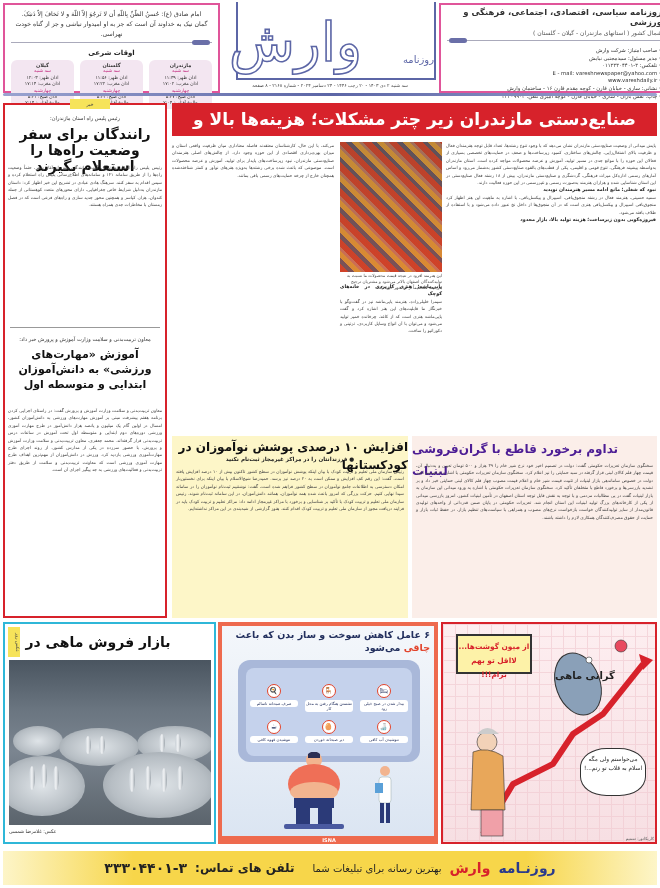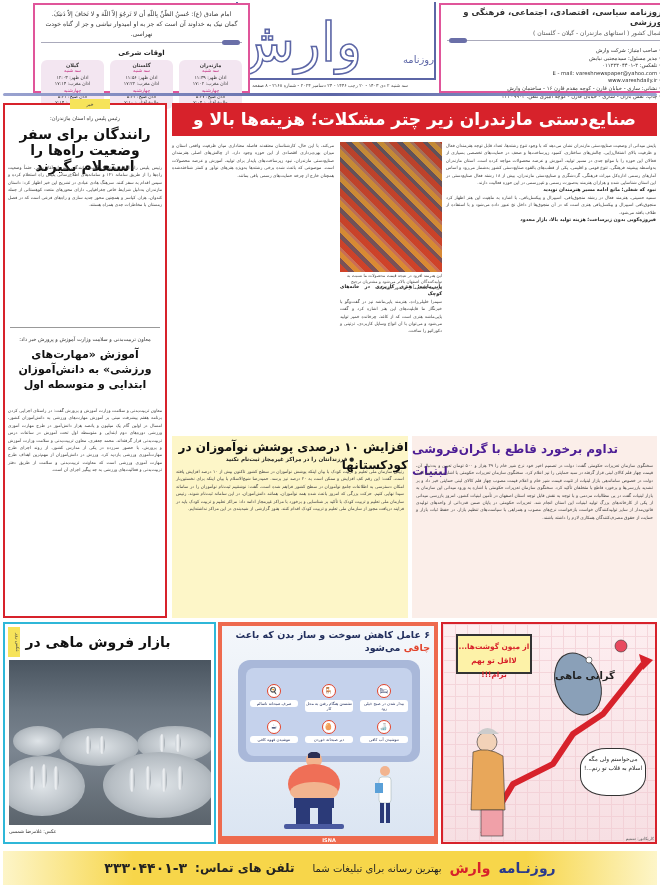--- a/index.html
+++ b/index.html
@@ -10,21 +10,21 @@
 
   
   .box-pink { border: 2px solid #e0559a; background: #fff; }
   #info-box { left: 439px; top: 3px; width: 231px; height: 90px; padding: 2px 6px; }
   #info-box .title { font-size: 8.5px; font-weight: bold; color: #333; }
   #info-box .sub { font-size: 6px; color: #555; margin-top: 2px; }
   #info-box .dots { margin: 4px 0 3px; height: 4px; border-top: 1px solid #aab; position: relative; }
   #info-box .dots span { position: absolute; top: -3px; left: 2px; width: 18px; height: 5px; background: #6a6fa8; border-radius: 3px; }
   #info-box ul { list-style: none; font-size: 5.3px; line-height: 7.6px; color: #333; }
 
-  #quote-box { left: 3px; top: 3px; width: 217px; height: 90px; padding: 4px 6px; margin-left: 30px; }
+  #quote-box { left: 3px; top: 3px; width: 217px; height: 90px; padding: 4px 6px; }
   #quote-box .q { font-size: 6.2px; line-height: 10px; text-align: center; color: #333; }
   #quote-box .dots { margin: 3px 0; height: 4px; border-top: 1px solid #aab; position: relative; }
   #quote-box .dots span { position: absolute; top: -3px; right: 2px; width: 18px; height: 5px; background: #6a6fa8; border-radius: 3px; }
   #quote-box .pt { font-size: 7px; font-weight: bold; text-align: center; margin-bottom: 3px; }
   .pray-row { display: flex; gap: 6px; justify-content: space-between; }
   .pray-card { flex: 1; background: #f3e6f1; border-radius: 6px; padding: 2px 3px; font-size: 4.6px; line-height: 6.4px; text-align: center; color: #333; }
   .pray-card .city { font-weight: bold; font-size: 5px; }
   .pray-card .day { color: #c0247a; }
 
   #logo { left: 222px; top: 2px; width: 216px; height: 90px; }

